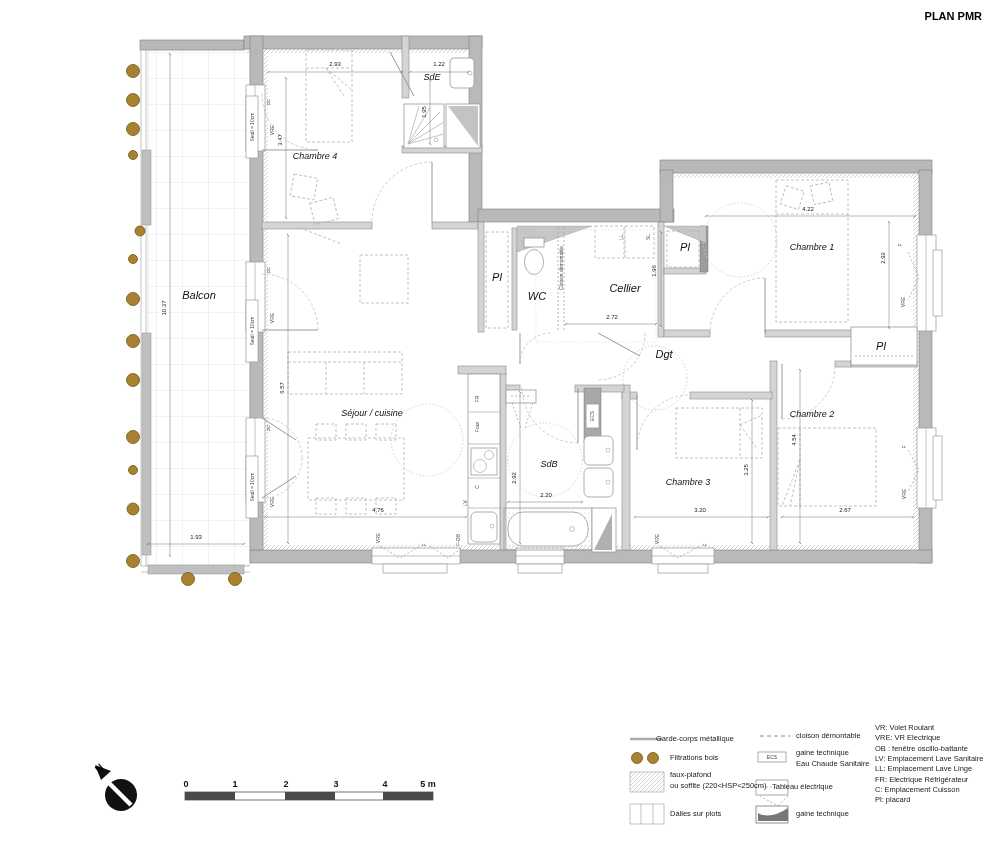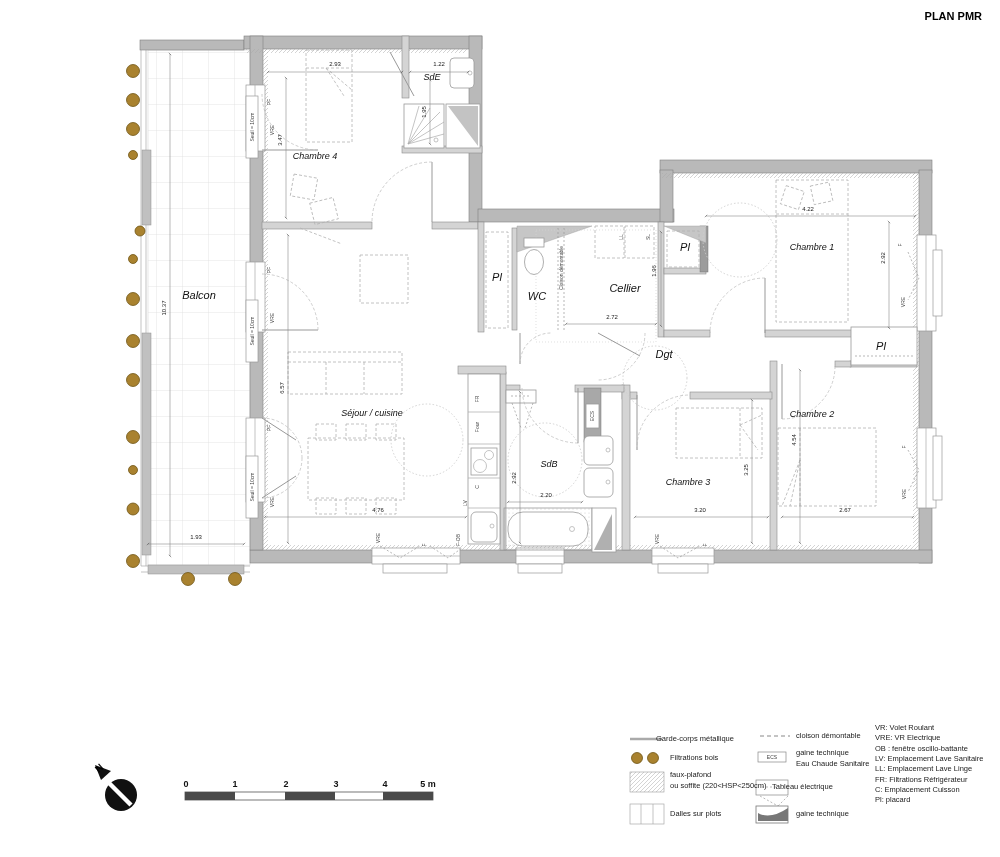--- a/index.html
+++ b/index.html
@@ -439,21 +439,21 @@
 <span class="lg" style="left:796px;top:760px;">Eau Chaude Sanitaire</span>
 <span class="lg" style="left:772px;top:783px;">Tableau électrique</span>
 <span class="lg" style="left:796px;top:810px;">gaine technique</span>
 <span class="pl tiny" style="left:772px;top:757px;">ECS</span>
 
 <span class="abbr" style="left:875px;top:724px;">VR: Volet Roulant</span>
 <span class="abbr" style="left:875px;top:734px;">VRE: VR Electrique</span>
 <span class="abbr" style="left:875px;top:745px;">OB : fenêtre oscillo-battante</span>
 <span class="abbr" style="left:875px;top:755px;">LV: Emplacement Lave Sanitaire</span>
 <span class="abbr" style="left:875px;top:765px;">LL: Emplacement Lave Linge</span>
-<span class="abbr" style="left:875px;top:776px;">FR: Filtrations Réfrigérateur</span>
+<span class="abbr" style="left:875px;top:776px;">FR: Electrique Réfrigérateur</span>
 <span class="abbr" style="left:875px;top:786px;">C: Emplacement Cuisson</span>
 <span class="abbr" style="left:875px;top:796px;">Pl: placard</span>
 
 <span class="scl" style="left:186px;top:779px;">0</span>
 <span class="scl" style="left:235px;top:779px;">1</span>
 <span class="scl" style="left:286px;top:779px;">2</span>
 <span class="scl" style="left:336px;top:779px;">3</span>
 <span class="scl" style="left:385px;top:779px;">4</span>
 <span class="scl" style="left:428px;top:779px;">5 m</span>
 

